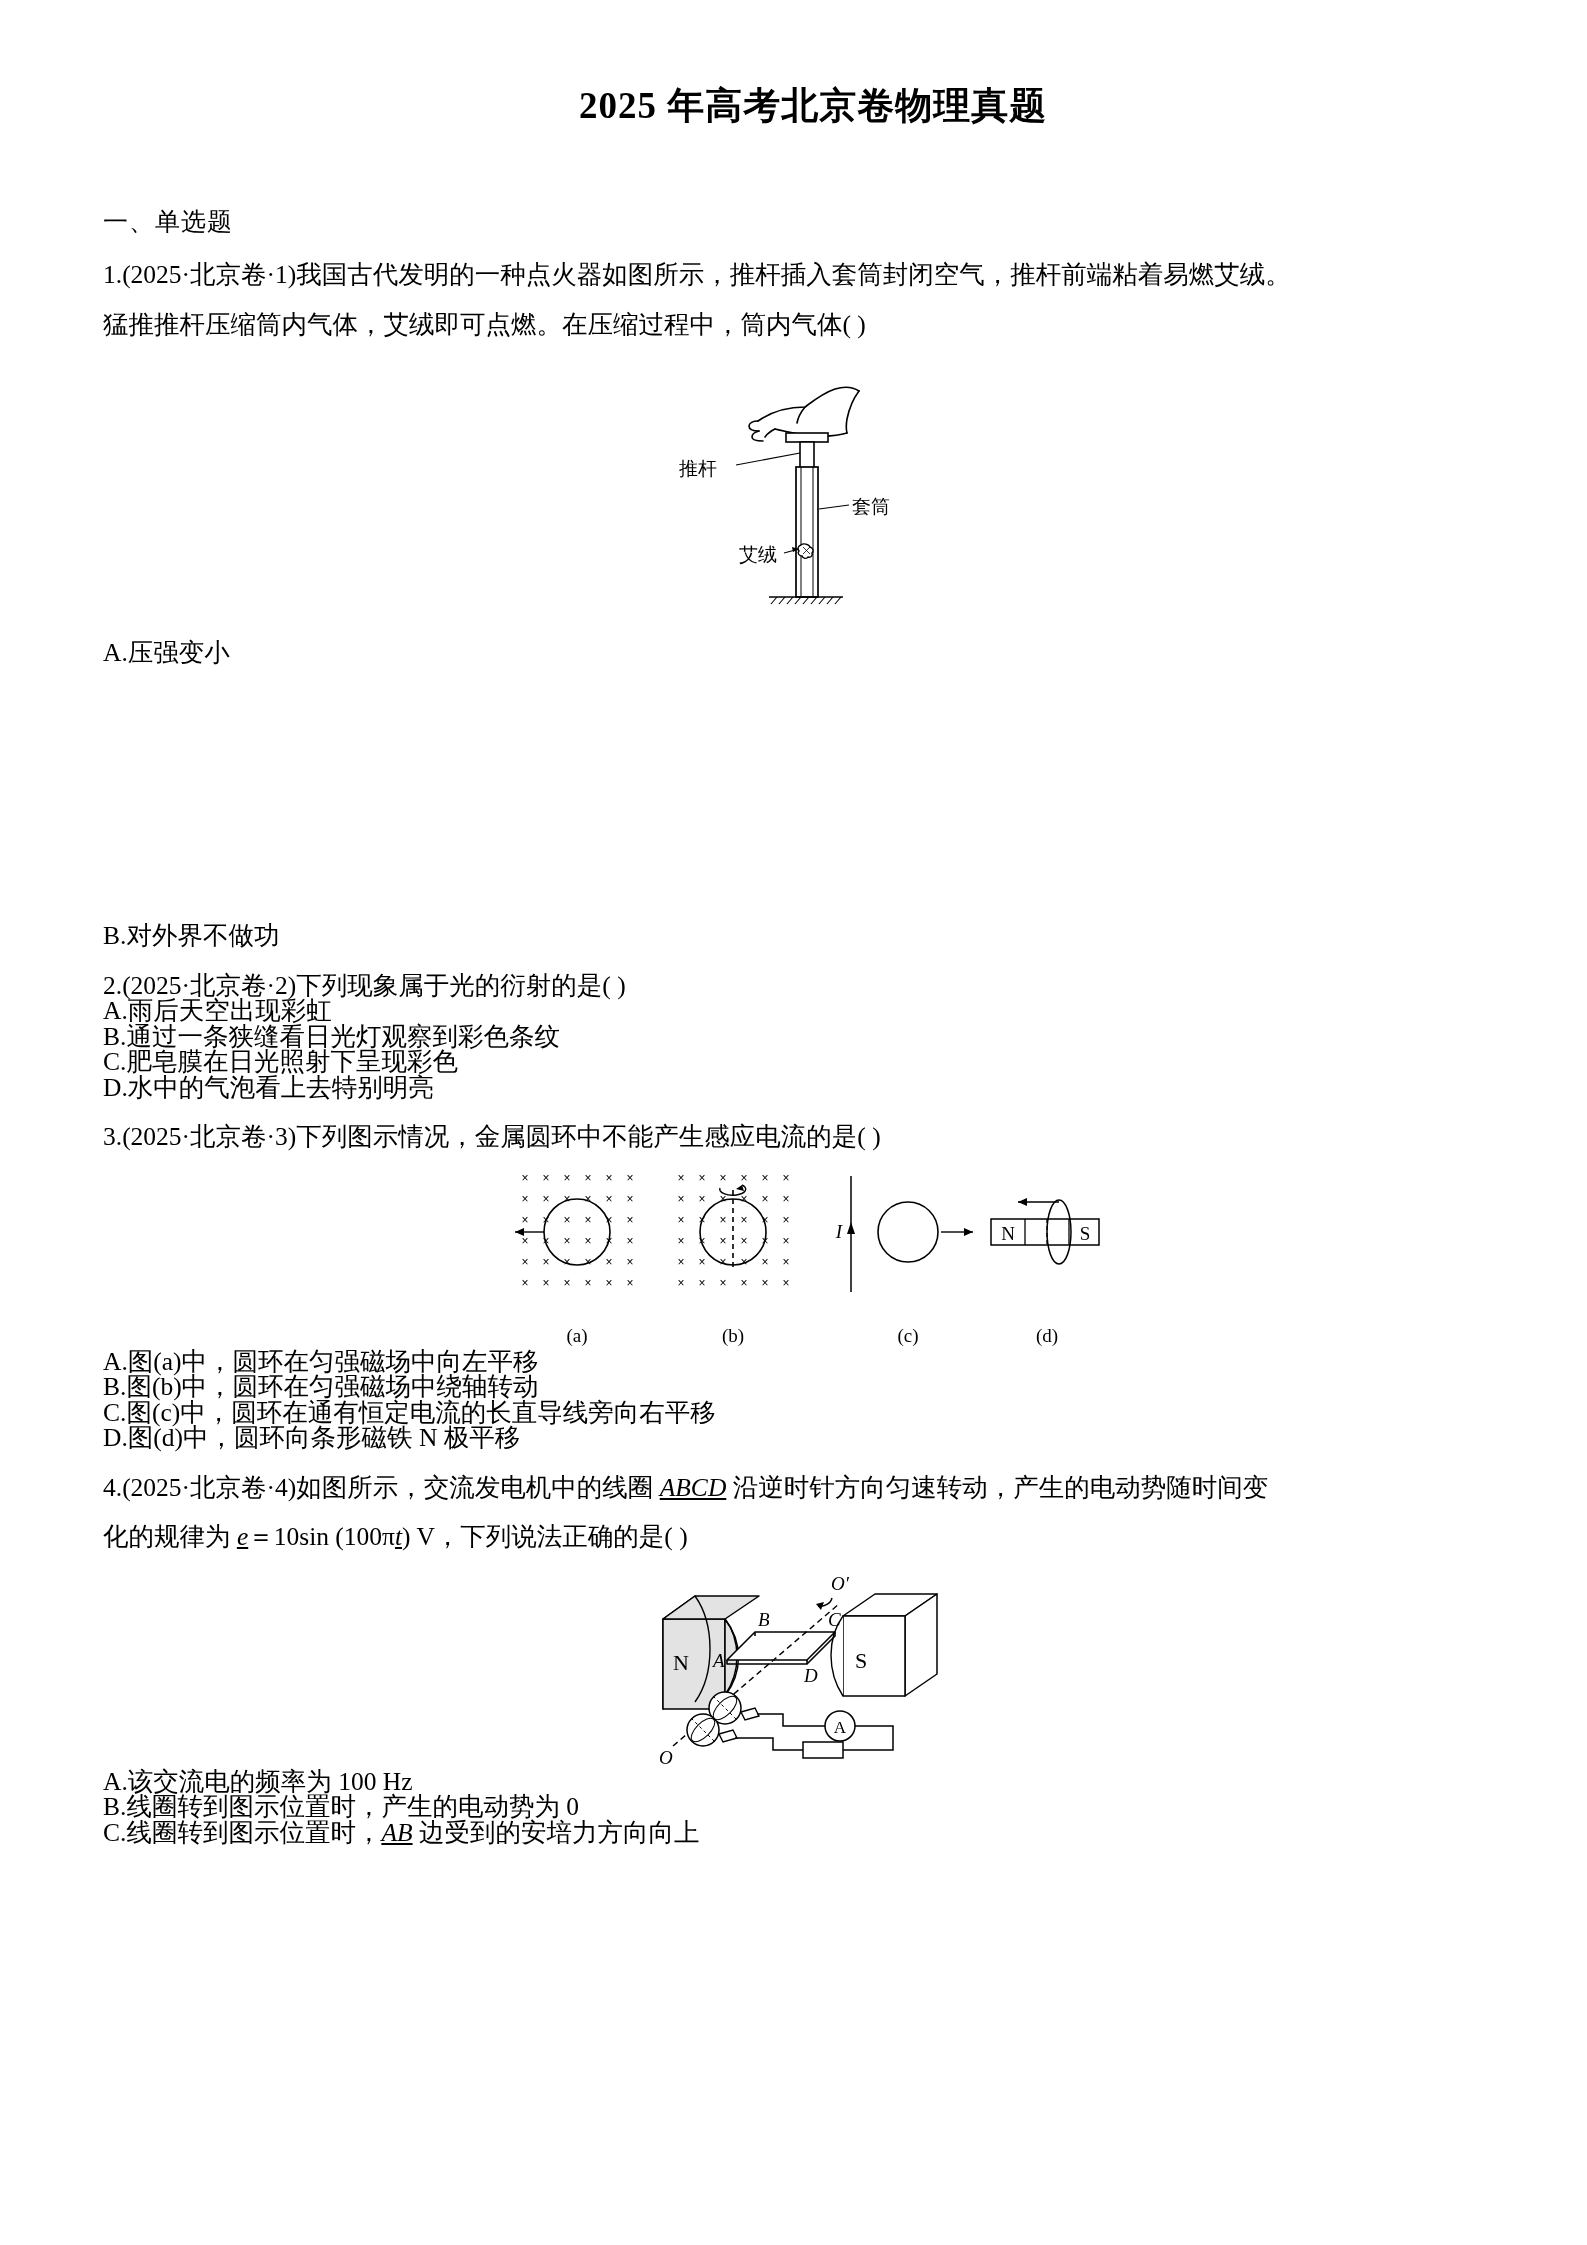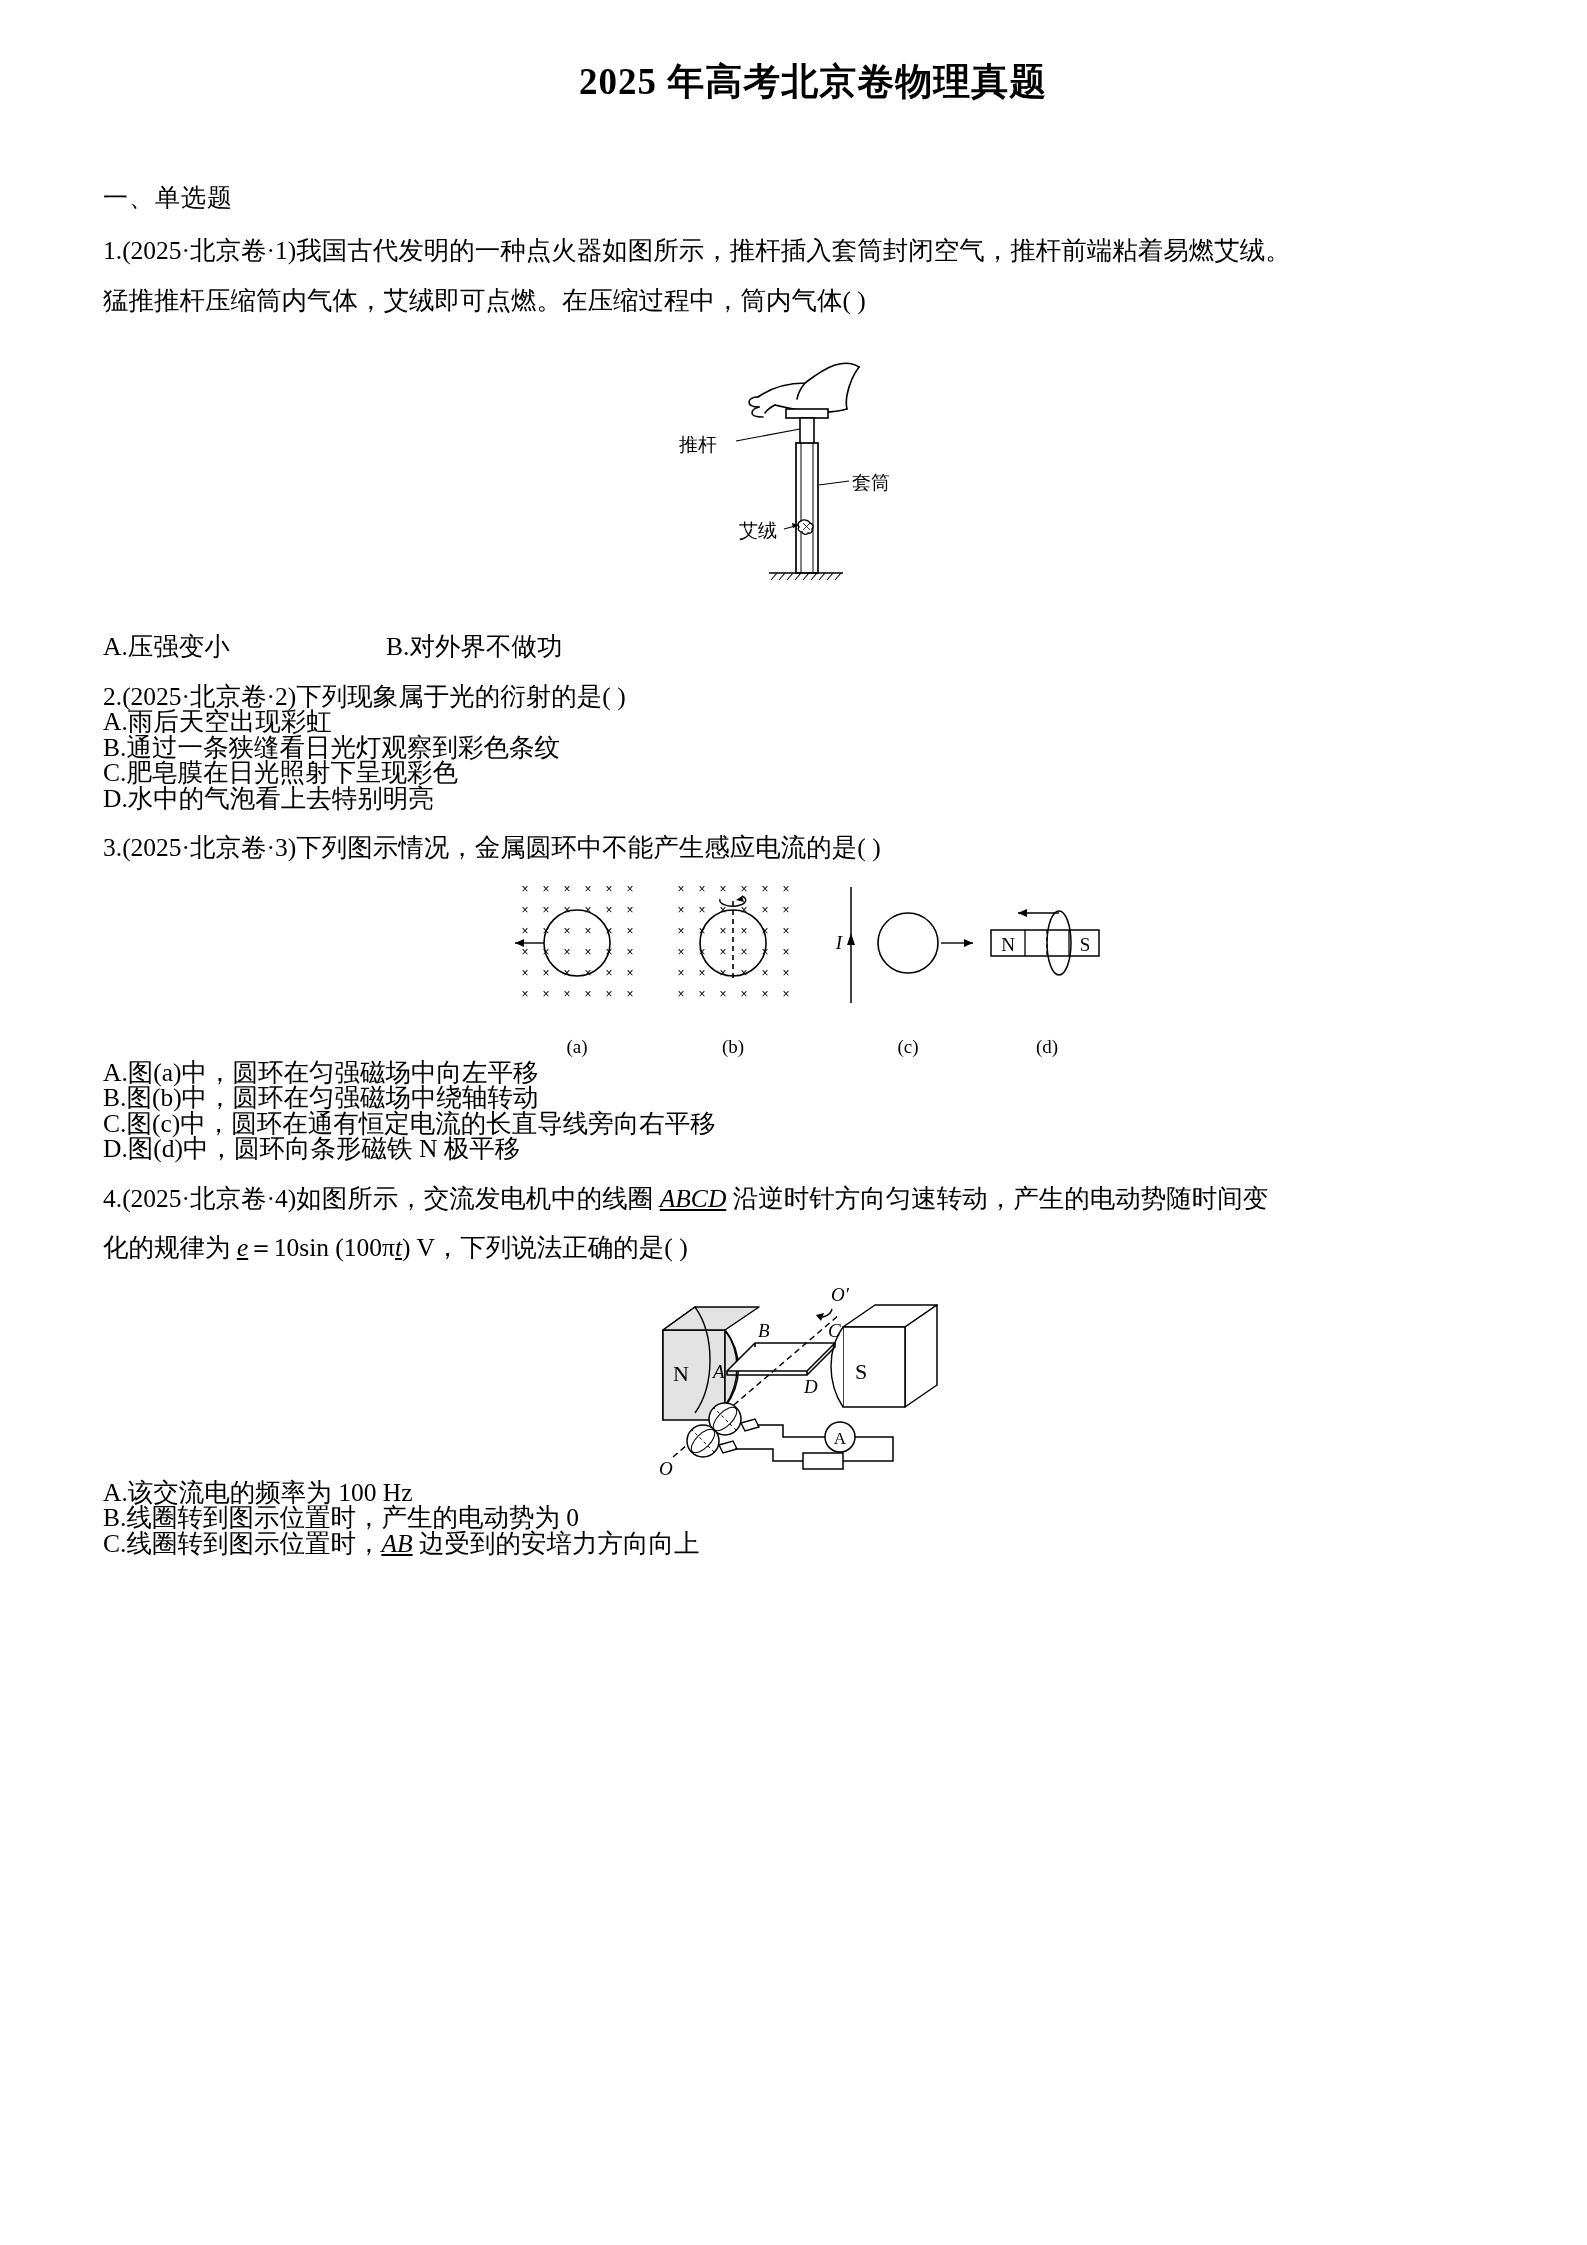--- a/index.html
+++ b/index.html
@@ -25,21 +25,21 @@
     position: absolute;
     left: 103px;
     top: 0;
     width: 1420px;
   }
   .doc-title {
     text-align: center;
     font-size: 37px;
     font-weight: bold;
     font-family: "Liberation Serif", "DejaVu Serif", serif;
-    margin-top: 57px;
+    margin-top: 81px;
     letter-spacing: 1px;
   }
   .section-head {
     font-family: "Liberation Sans", "DejaVu Sans", sans-serif;
     font-weight: normal;
     font-size: 25px;
     margin-top: 74px;
     letter-spacing: 1px;
   }
   .qline {
@@ -48,23 +48,24 @@
     margin-top: 24px;
     white-space: nowrap;
   }
   .opt {
     font-size: 25.5px;
     line-height: 1.0;
     white-space: nowrap;
   }
   .opt-row {
     display: flex;
-    margin-top: 51px;
+    margin-top: 33px;
     font-size: 25.5px;
     line-height: 1.0;
+    flex-direction: column;
   }
   .opt-row > span:first-child {
     width: 283px;
     flex: 0 0 283px;
   }
   .mi {
     font-style: italic;
     text-decoration: underline;
   }
   .fig {

